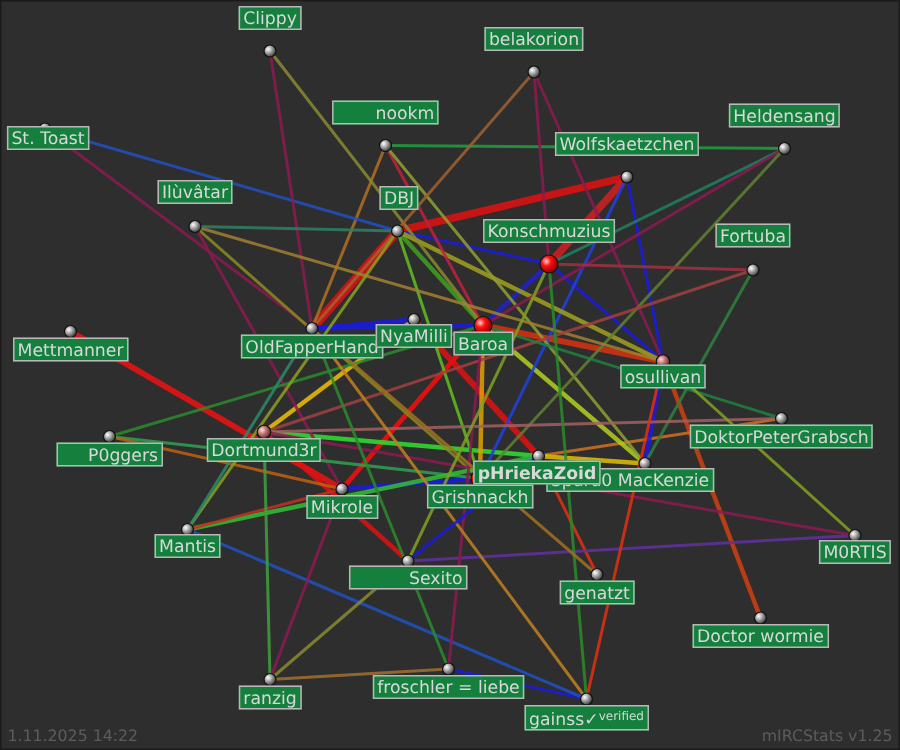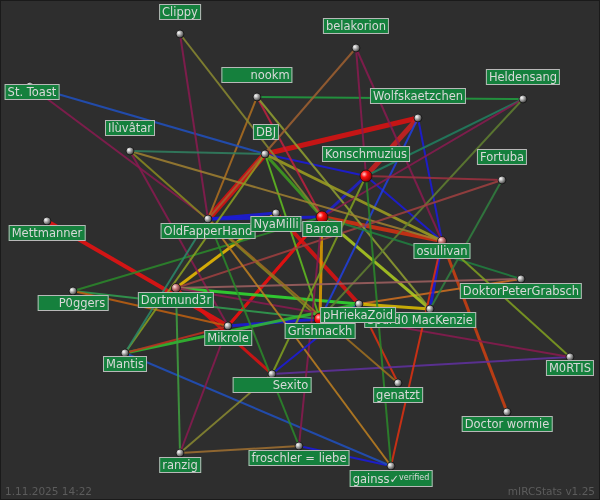--- a/index.html
+++ b/index.html
@@ -163,21 +163,21 @@
     <div class="label" style="left: 502px; top: 149px;"><span>Fortuba</span></div>
     <div class="label" style="left: 47px; top: 225px;"><span>Mettmanner</span></div>
     <div class="label" style="left: 208px; top: 223px;"><span>OldFapperHand</span></div>
     <div class="label" style="left: 276px; top: 216px;"><span>NyaMilli</span></div>
     <div class="label" style="left: 322px; top: 221px;"><span>Baroa</span></div>
     <div class="label" style="left: 442px; top: 243px;"><span>osullivan</span></div>
     <div class="label" style="left: 521px; top: 283px;"><span>DoktorPeterGrabsch</span></div>
     <div class="label" style="left: 73px; top: 295px; padding-left: 20px;"><span>P0ggers</span></div>
     <div class="label" style="left: 176px; top: 292px;"><span>Dortmund3r</span></div>
     <div class="label" style="left: 420px; top: 312px;"><span>Spurd0 MacKenzie</span></div>
-    <div class="label" style="left: 358px; top: 307px;"><span>pHriekaZoid</span></div>
+    <div class="label" style="left: 358px; top: 307px; font-weight: bold;"><span>pHriekaZoid</span></div>
     <div class="label" style="left: 320px; top: 323px;"><span>Grishnackh</span></div>
     <div class="label" style="left: 228px; top: 330px;"><span>Mikrole</span></div>
     <div class="label" style="left: 125px; top: 356px;"><span>Mantis</span></div>
     <div class="label" style="left: 570px; top: 360px;"><span>M0RTIS</span></div>
     <div class="label" style="left: 272px; top: 377px; padding-left: 39px;"><span>Sexito</span></div>
     <div class="label" style="left: 398px; top: 387px;"><span>genatzt</span></div>
     <div class="label" style="left: 507px; top: 416px;"><span>Doctor wormie</span></div>
     <div class="label" style="left: 180px; top: 457px;"><span>ranzig</span></div>
     <div class="label" style="left: 299px; top: 450px;"><span>froschler = liebe</span></div>
     <div class="label" style="left: 391px; top: 470px;"><span>gainss✓</span><sup>verified</sup></div>

